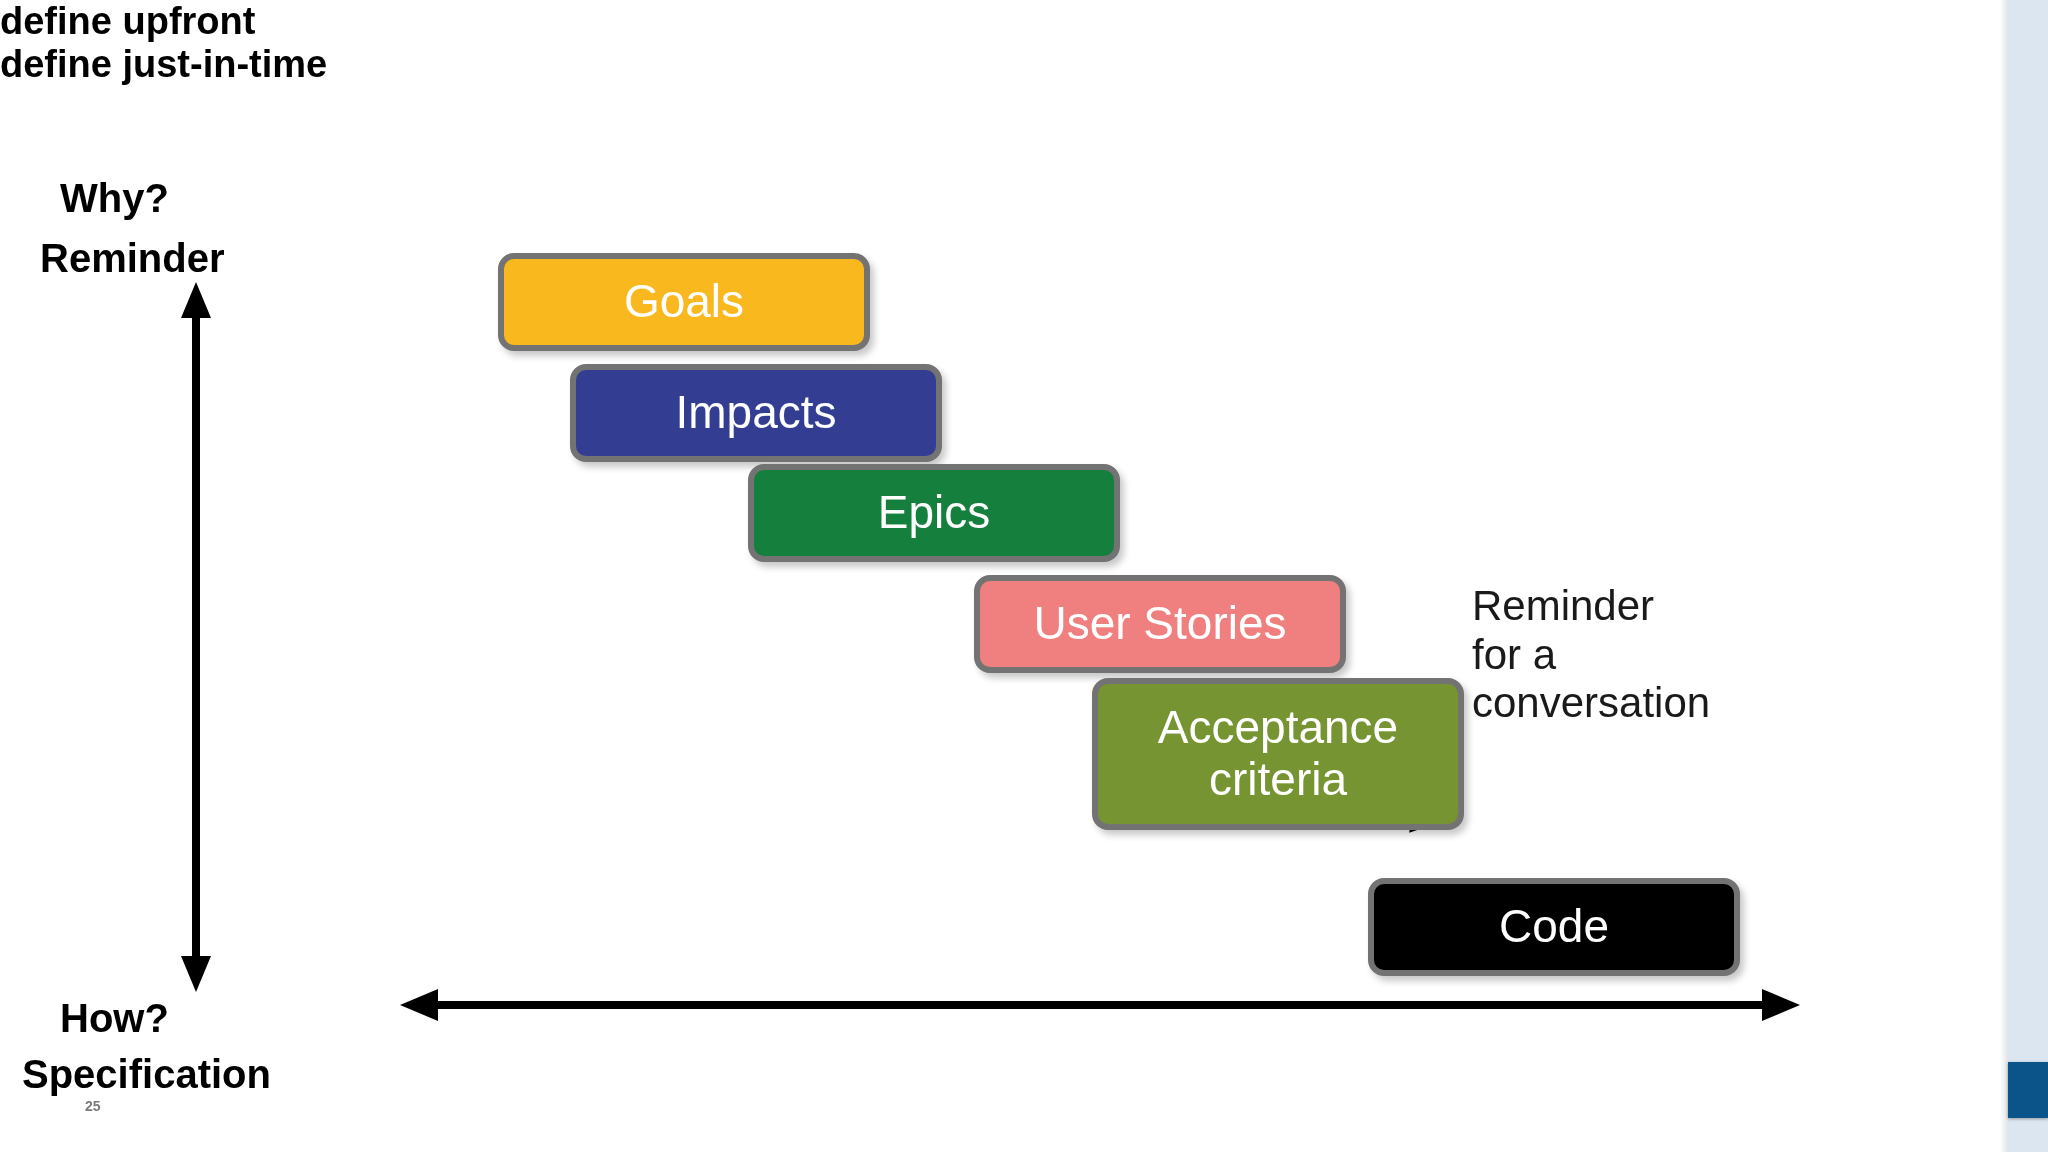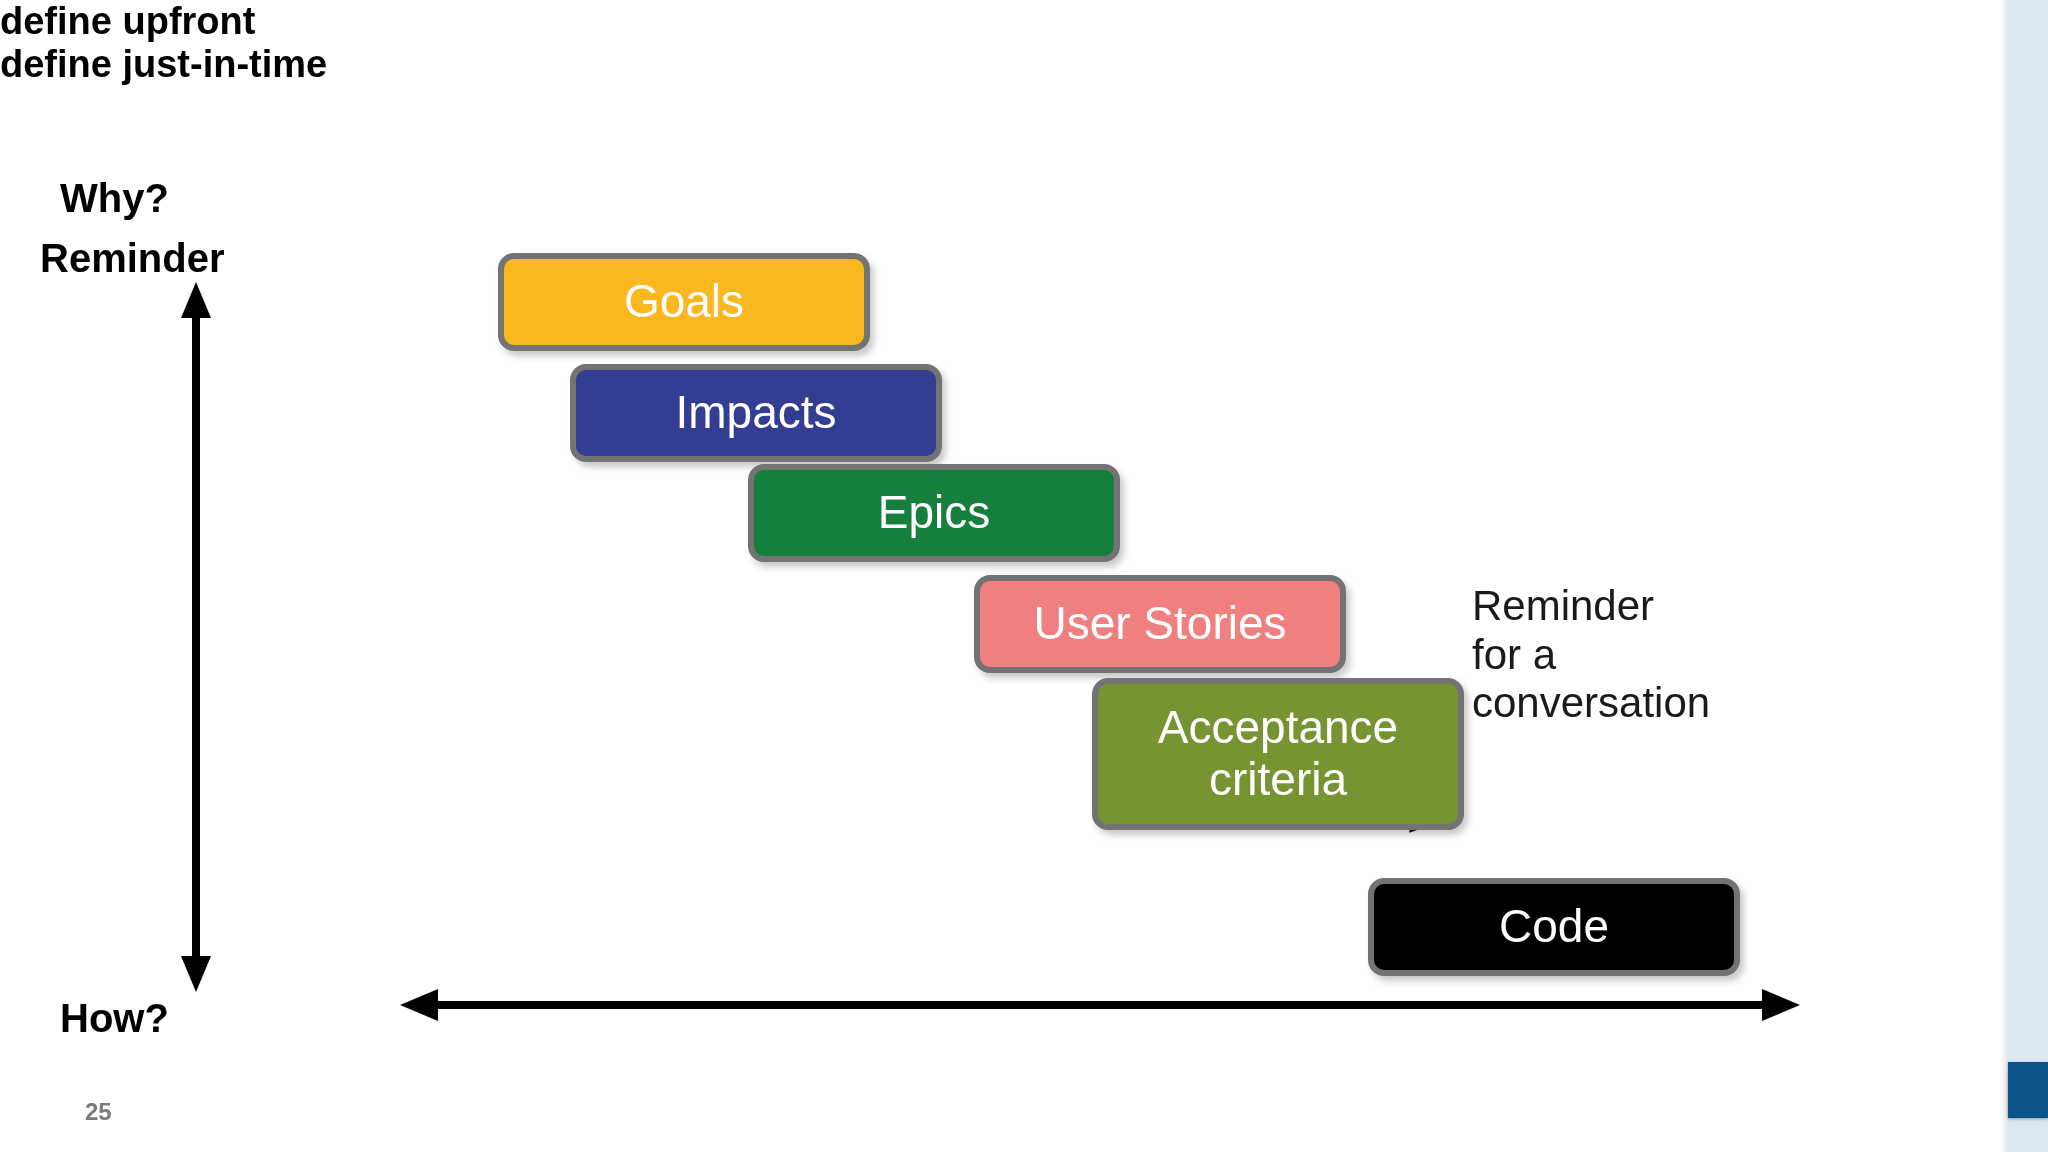--- a/index.html
+++ b/index.html
@@ -75,21 +75,21 @@
   .lbl-how      { left: 60px;  top: 996px; width: 270px; font-size: 40px; }
   .lbl-spec     { left: 22px;  top: 1052px; width: 350px; font-size: 40px; }
 
   .lbl-upfront  { left: 430px;  top: 1038px; font-size: 38px; font-weight: bold; white-space: nowrap; }
   .lbl-jit      { left: 1368px; top: 1038px; font-size: 38px; font-weight: bold; white-space: nowrap; }
 
   .page-number {
     position: absolute;
     left: 85px;
     top: 1098px;
-    font-size: 24px;
+    font-size: 14px;
     font-weight: bold;
     color: #7b7b7b;
   }
 
   
   .arrow-v {
     position: absolute;
     left: 172px;
     top: 282px;
     width: 48px;
@@ -159,20 +159,21 @@
 <div id="slide">
 
   <div class="edge-strip-shadow"></div>
   <div class="edge-strip"></div>
   <div class="edge-block"></div>
 
 
   <div class="axis-label lbl-why">Why?</div>
   <div class="axis-label lbl-outcome">Reminder</div>
   <div class="axis-label lbl-how">How?</div>
+  <div class="axis-label lbl-spec">Specification</div>
 
   <div class="page-number">25</div>
 
   <svg class="arrow-v" viewBox="0 0 48 710">
     <line x1="24" y1="26" x2="24" y2="684" stroke="#000000" stroke-width="8"></line>
     <polygon points="24,0 9,36 39,36" fill="#000000"></polygon>
     <polygon points="24,710 9,674 39,674" fill="#000000"></polygon>
   </svg>
 
   <svg class="arrow-h" viewBox="0 0 1400 50">

